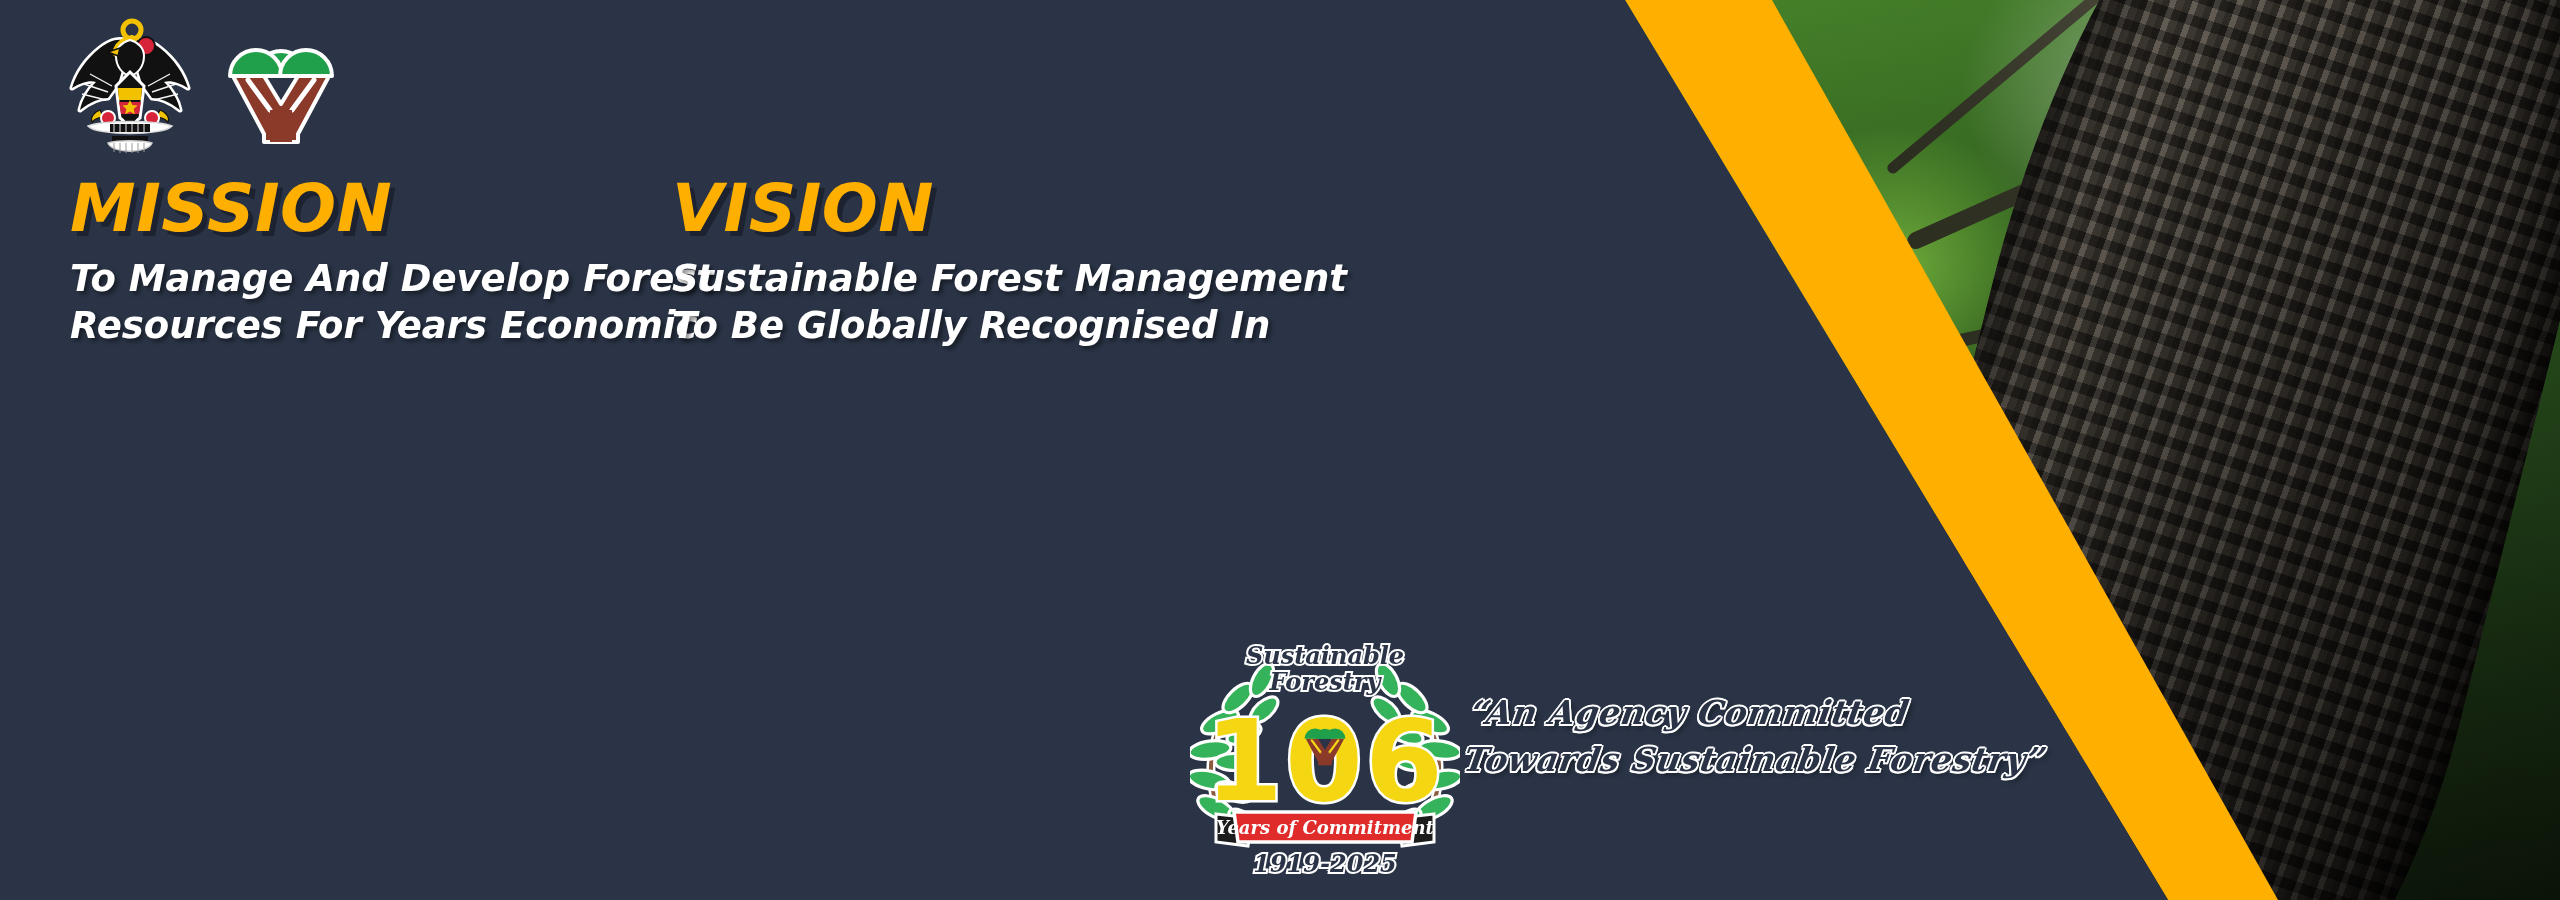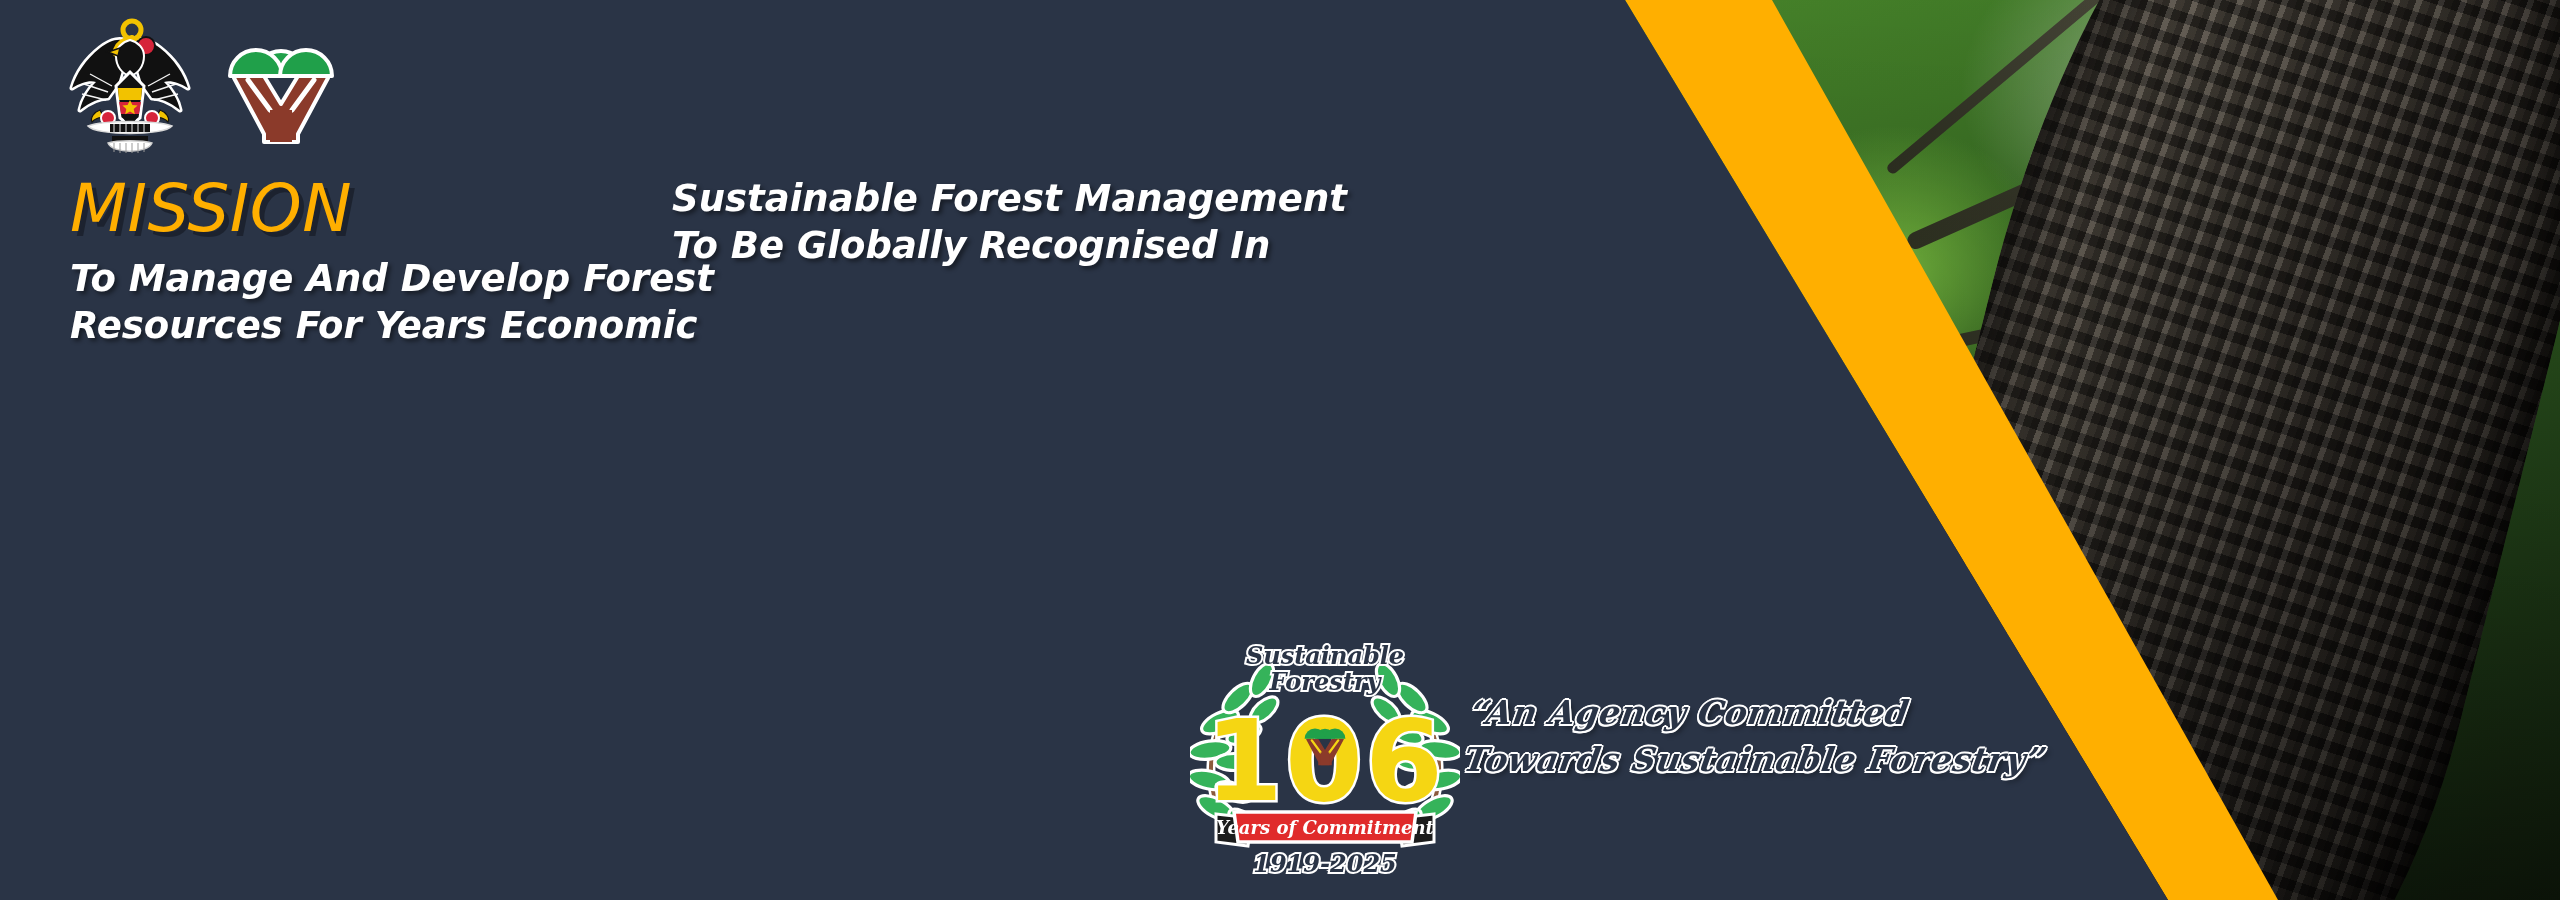--- a/index.html
+++ b/index.html
@@ -67,21 +67,21 @@
   
   .logos{position:absolute;left:60px;top:14px;display:flex;align-items:flex-start;gap:26px;}
   .crest{width:140px;height:142px;}
   .treelogo{width:110px;height:130px;}
 
   
   .mission-block{position:absolute;left:70px;top:176px;width:620px;}
   .vision-block{position:absolute;left:672px;top:176px;width:640px;}
 
   .head{
-    font-size:66px;font-weight:normal;font-style:italic;color:#ffaf00;
+    font-size:66px;font-weight:bold;font-style:italic;color:#ffaf00;
     letter-spacing:.5px;line-height:1;margin:0 0 14px 0;
     text-shadow:5px 5px 0 rgba(0,0,0,.33);
   }
   .body-line{
     font-size:37px;font-weight:bold;font-style:italic;color:#ffffff;
     line-height:1.26;white-space:nowrap;
     text-shadow:3px 3px 4px rgba(0,0,0,.45);
   }
 
   
@@ -192,20 +192,21 @@
 
   </div>
 
   <div class="mission-block">
     <div class="head">MISSION</div>
     <div class="body-line">To Manage And Develop Forest</div>
     <div class="body-line">Resources For Years Economic</div>
   </div>
 
   <div class="vision-block">
+    <div class="head">VISION</div>
     <div class="body-line">Sustainable Forest Management</div>
     <div class="body-line">To Be Globally Recognised In</div>
   </div>
 
   <svg class="emblem" viewBox="0 0 270 250">
     <defs>
       <path id="arcTop" d="M60 72 A90 72 0 0 1 210 72"></path>
     </defs>
 
     <g>

